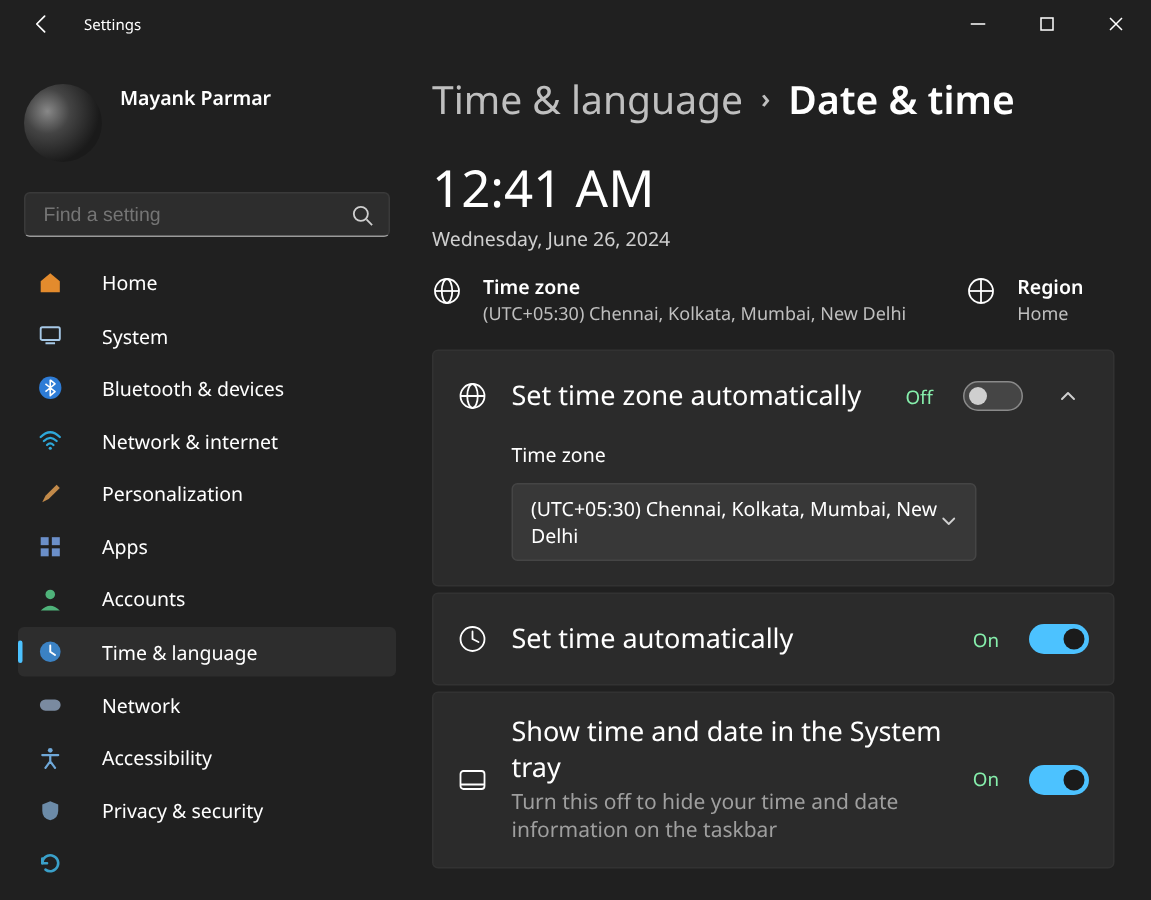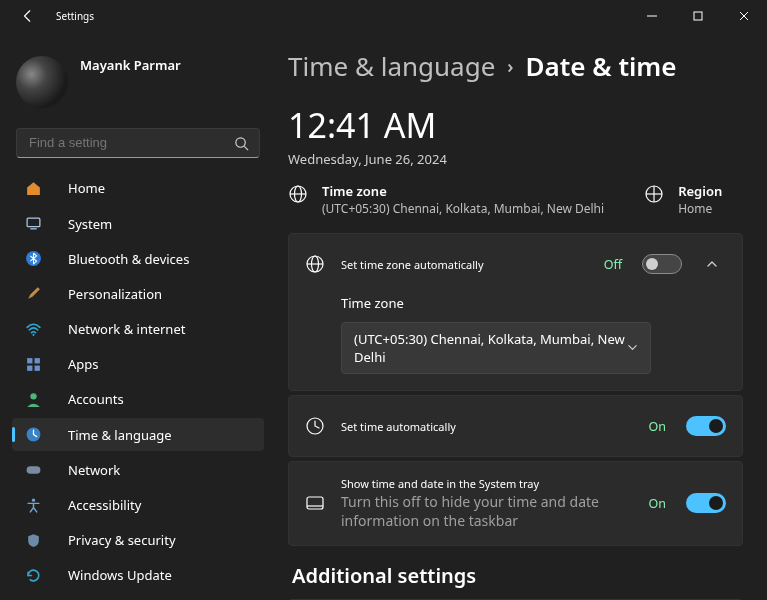--- a/index.html
+++ b/index.html
@@ -66,21 +66,21 @@
   .card {
     background:#2b2b2b; border:1px solid #323232; border-radius:4px;
     margin-bottom:4px;
   }
   .cardrow {
     display:flex; align-items:center; padding:14px 16px; gap:16px;
     min-height:60px;
   }
   .cardrow .cicon { width:20px; height:20px; flex-shrink:0; color:#fff;}
   .cardrow .ctext { flex:1; }
-  .cardrow .ctitle { font-size:11px; }
+  .cardrow .ctitle { font-size:18px; }
   .cardrow .cdesc { font-size:14px; color:#9f9f9f; margin-top:2px; line-height:1.35;}
   .cardrow .state { font-size:12.5px; color:#86efac; margin-right:4px;}
   .toggle { width:40px; height:20px; border-radius:10px; position:relative; cursor:pointer; }
   .toggle.off { background:#454545; border:1px solid #8a8a8a;}
   .toggle.off .knob { position:absolute; left:3px; top:3px; width:12px; height:12px; border-radius:50%; background:#cfcfcf;}
   .toggle.on { background:#4cc2ff; }
   .toggle.on .knob { position:absolute; right:3px; top:3px; width:14px; height:14px; border-radius:50%; background:#1b1b1b;}
   .expbtn { width:28px; height:28px; display:flex; align-items:center; justify-content:center; cursor:pointer; color:#cfcfcf; border-radius:4px;}
   .subcard { padding: 0 16px 16px 52px; }
   .sublabel { font-size:13px; margin-bottom:10px; }
@@ -159,33 +159,33 @@
             <svg width="17" height="17" viewBox="0 0 16 16">
               <circle cx="8" cy="8" r="7" fill="#2e7cd6"></circle>
               <path d="M8 3 L11 5.5 L8 8 L11 10.5 L8 13 V3 M5 5.5 L8 8 L5 10.5" stroke="#fff" stroke-width="1" fill="none" stroke-linejoin="round"></path>
             </svg>
           </span>
         <span>Bluetooth &amp; devices</span>
       </div>
       <div class="nav-item">
         <span class="nicon">
             <svg width="17" height="17" viewBox="0 0 16 16">
-              <path d="M3 13 L5 9 L12 2 L14 4 L7 11 Z" fill="#c28a4a"></path>
-            </svg>
-          </span>
-        <span>Personalization</span>
-      </div>
-      <div class="nav-item">
-        <span class="nicon">
-            <svg width="17" height="17" viewBox="0 0 16 16">
               <path d="M2 6 Q8 0 14 6 M4 8.5 Q8 4.5 12 8.5 M6 11 Q8 9 10 11" stroke="#2ea8d9" stroke-width="1.4" fill="none" stroke-linecap="round"></path>
               <circle cx="8" cy="13" r="1" fill="#2ea8d9"></circle>
             </svg>
           </span>
         <span>Network &amp; internet</span>
+      </div>
+      <div class="nav-item">
+        <span class="nicon">
+            <svg width="17" height="17" viewBox="0 0 16 16">
+              <path d="M3 13 L5 9 L12 2 L14 4 L7 11 Z" fill="#c28a4a"></path>
+            </svg>
+          </span>
+        <span>Personalization</span>
       </div>
       <div class="nav-item">
         <span class="nicon">
             <svg width="17" height="17" viewBox="0 0 16 16">
               <rect x="2" y="2" width="5" height="5" fill="#6b8fc9"></rect>
               <rect x="9" y="2" width="5" height="5" fill="#6b8fc9"></rect>
               <rect x="2" y="9" width="5" height="5" fill="#6b8fc9"></rect>
               <rect x="9" y="9" width="5" height="5" fill="#6b8fc9"></rect>
             </svg>
           </span>
@@ -234,21 +234,20 @@
           </span>
         <span>Privacy &amp; security</span>
       </div>
       <div class="nav-item">
         <span class="nicon">
             <svg width="17" height="17" viewBox="0 0 16 16">
               <path d="M3 8 A5 5 0 1 1 5 12" stroke="#3aa0c9" stroke-width="1.6" fill="none" stroke-linecap="round"></path>
               <path d="M3 5 V8 H6" stroke="#3aa0c9" stroke-width="1.6" fill="none" stroke-linecap="round" stroke-linejoin="round"></path>
             </svg>
           </span>
-        <span>Windows Update</span>
       </div>
     </div>
   </div>
 
   <div class="content">
     <div class="crumbs">
       <span class="parent">Time &amp; language</span>
       <span class="chev">›</span>
       <span>Date &amp; time</span>
     </div>

